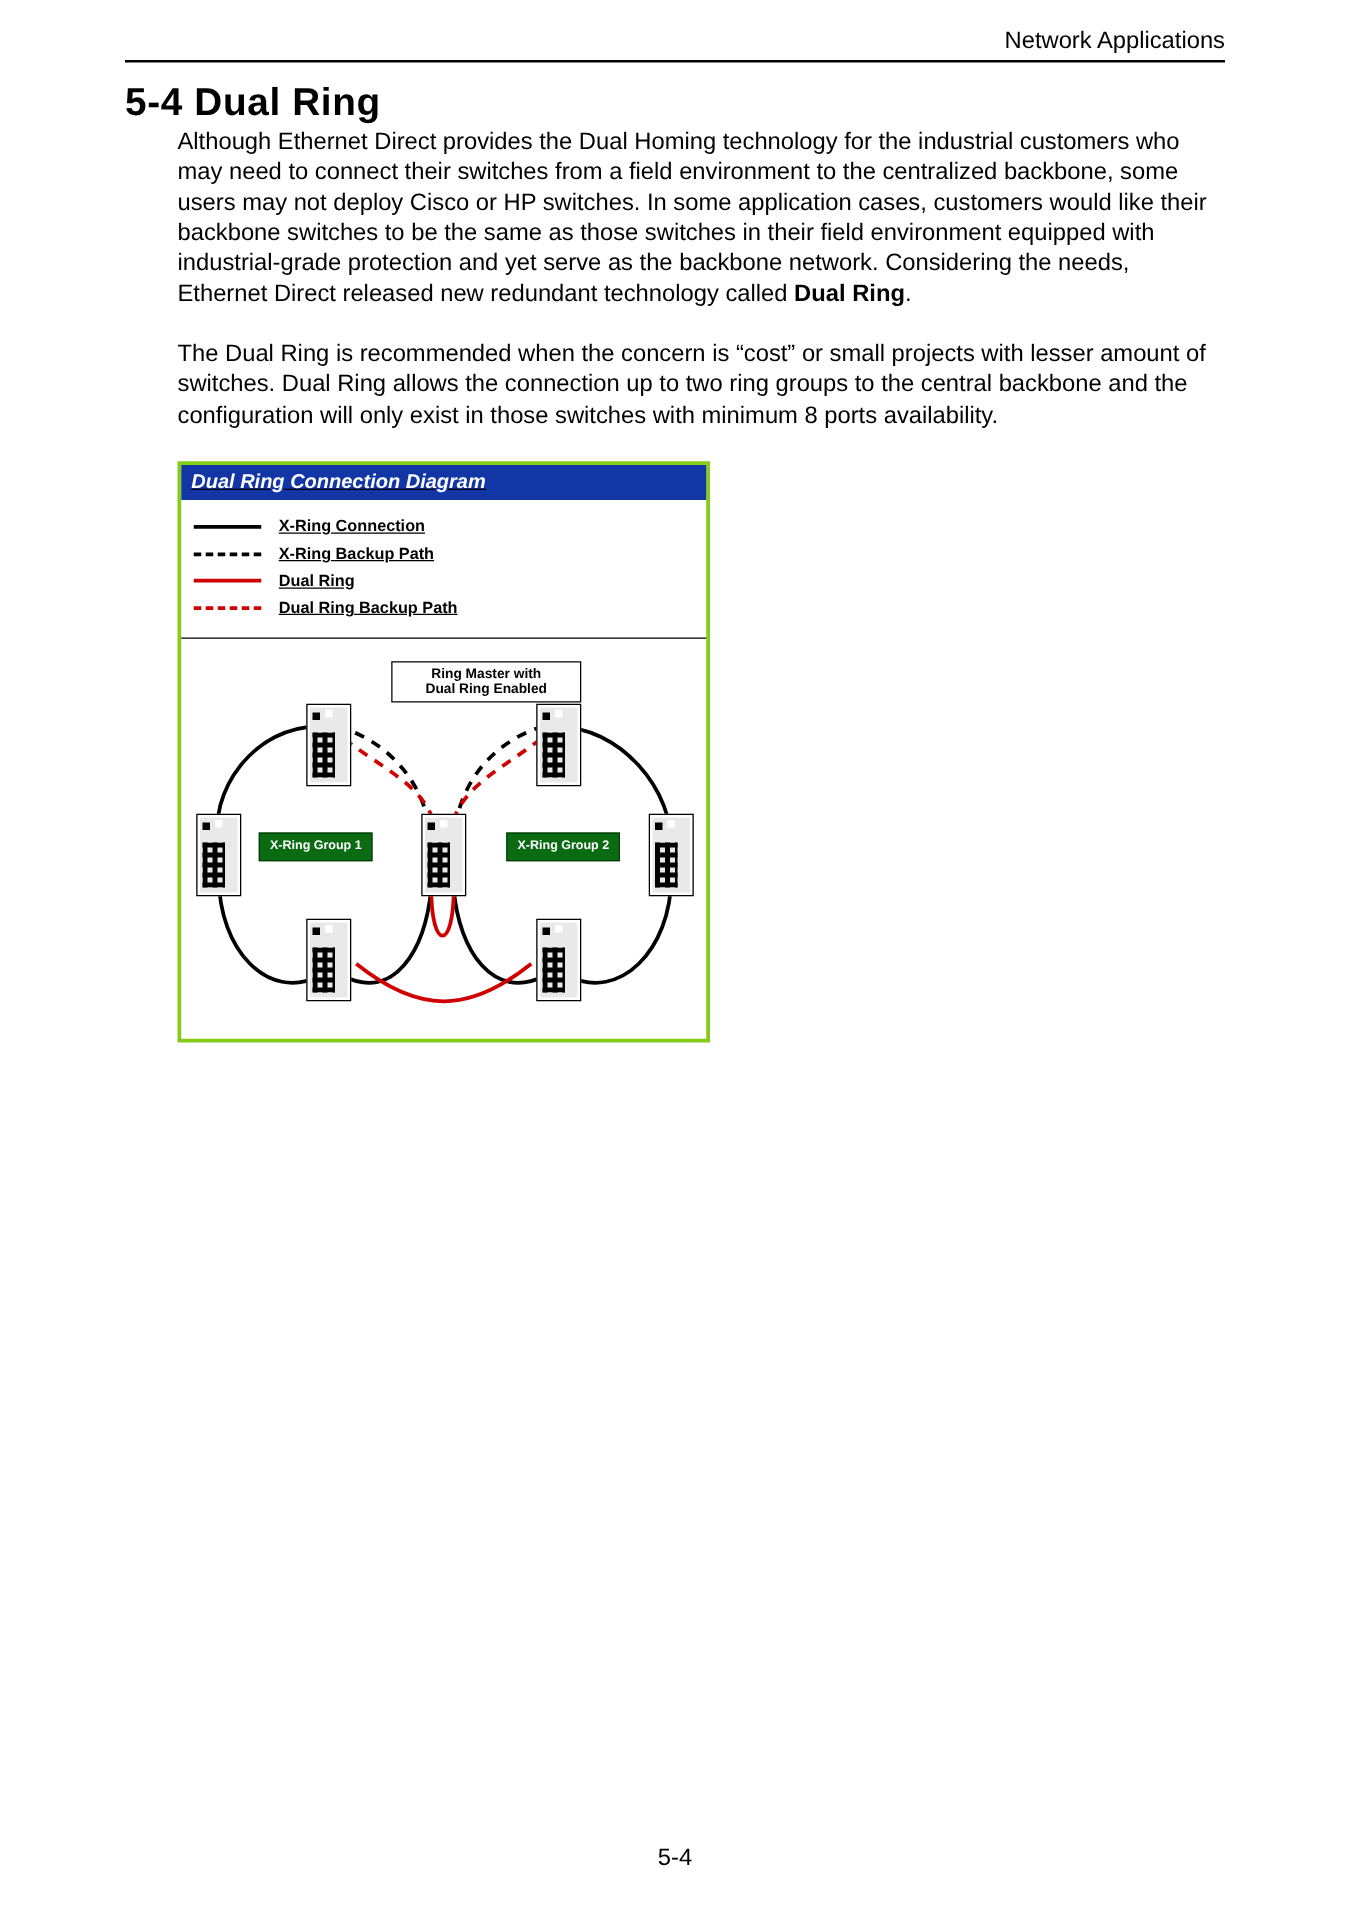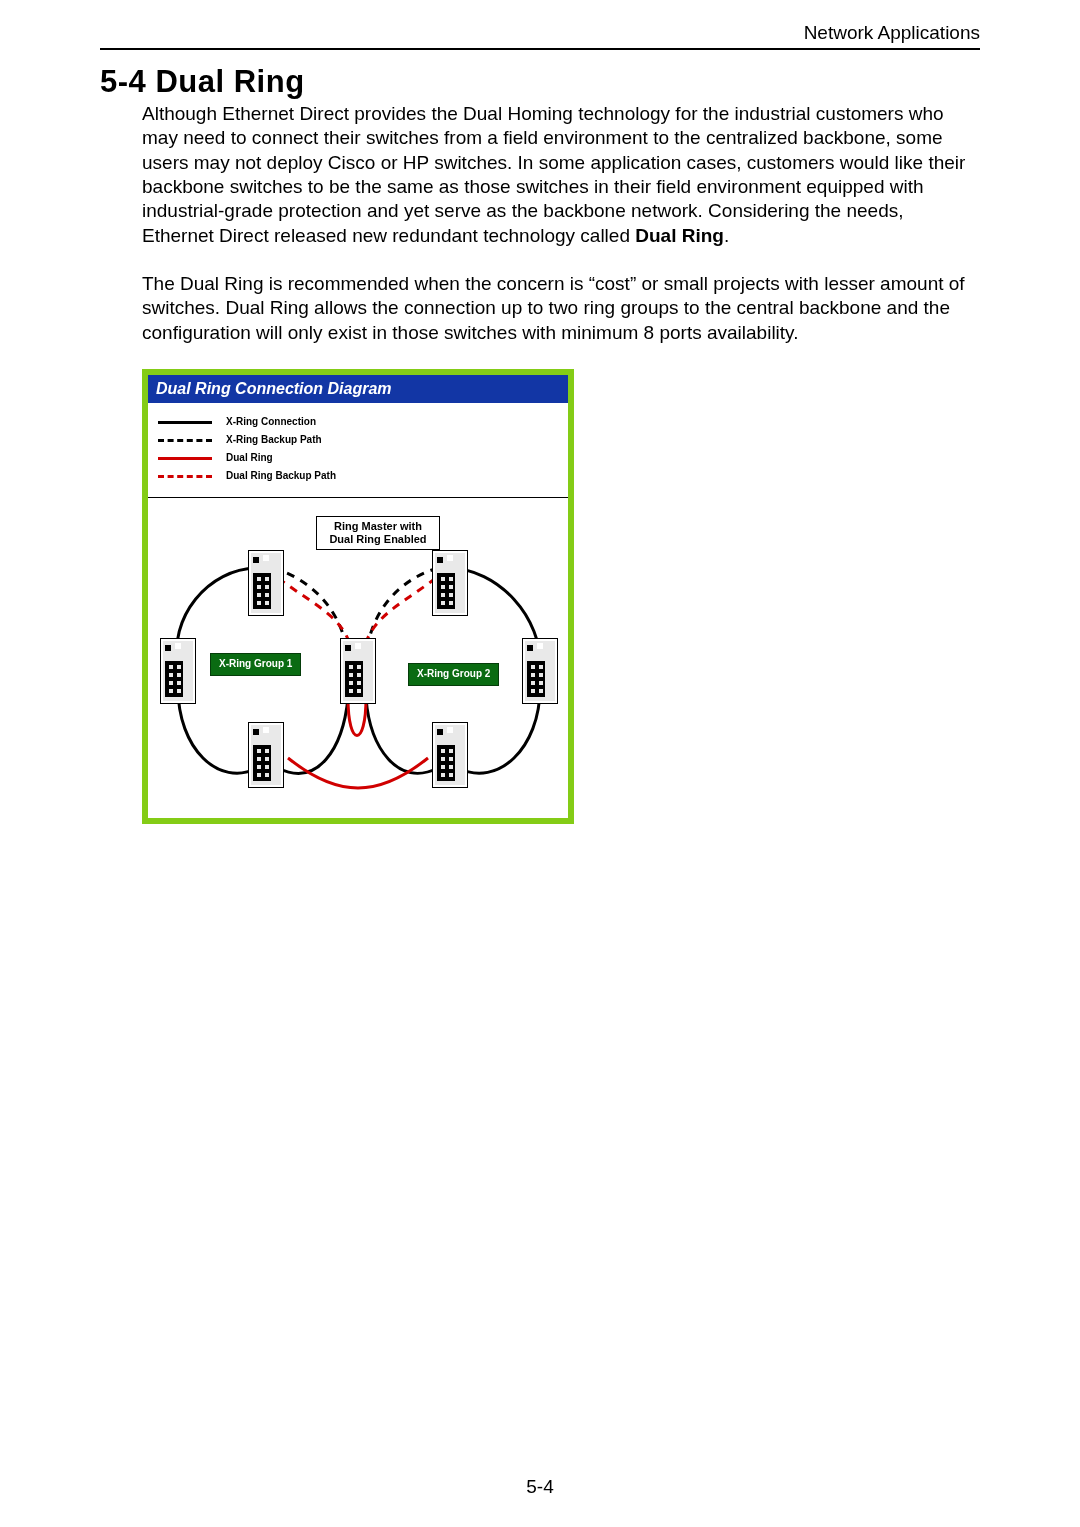--- a/index.html
+++ b/index.html
@@ -32,35 +32,36 @@
   }
   .body{
     margin-left:42px;
     font-size:19px;
     line-height:1.28;
   }
   .para{margin-bottom:24px;}
   .strong{font-weight:bold;}
   .fig-wrap{
     width:420px;
-    border:6px solid #84cc16;
+    border:3px solid #84cc16;
     background:#fff;
     margin-top:4px;
+    text-decoration:underline;
   }
   .fig-title{
     background:#1236a5;
     color:#fff;
     font-weight:bold;
     font-size:16px;
     padding:4px 8px;
     font-style:italic;
   }
   .legend{
     padding:8px 10px 10px 10px;
-    font-size:10px;
+    font-size:13px;
   }
   .legend-row{
     display:flex;
     align-items:center;
     margin:5px 0;
   }
   .legend-line{
     width:54px; height:0; margin-right:14px;
     border-top-width:3px;
     border-top-style:solid;
@@ -95,21 +96,21 @@
     position:absolute;left:4px;top:22px;width:18px;height:36px;
     background:
       repeating-linear-gradient(#000 0 4px,transparent 4px 8px),
       repeating-linear-gradient(90deg,#000 0 4px,transparent 4px 8px);
     background-size:8px 8px;
   }
   .box-label{
     position:absolute;
     background:#fff;border:1px solid #000;
     font-size:11px;font-weight:bold;text-align:center;
-    padding:3px 6px;line-height:1.15;
+    padding:3px 20px;line-height:1.15;
   }
   .grp-label{
     position:absolute;
     color:#fff;background:#0a6b12;
     border:1px solid #053d0a;
     font-size:10px;font-weight:bold;
     padding:4px 8px;
     white-space:nowrap;
   }
   .caption{
@@ -188,21 +189,21 @@
           <path d="M130 80 C170 110 200 120 205 160" fill="none" stroke="#d00000" stroke-width="3" stroke-dasharray="8 7"></path>
           <path d="M288 80 C248 110 220 120 214 160" fill="none" stroke="#d00000" stroke-width="3" stroke-dasharray="8 7"></path>
         </svg>
 
         <div class="box-label" style="left:168px;top:18px;width:110px">
           <span>Ring Master with</span><br>
           <span>Dual Ring Enabled</span>
         </div>
 
         <div class="grp-label" style="left:62px;top:155px">X-Ring Group 1</div>
-        <div class="grp-label" style="left:260px;top:165px">X-Ring Group 2</div>
+        <div class="grp-label" style="left:260px;top:155px">X-Ring Group 2</div>
 
         <div class="switch" style="left:100px;top:52px"></div>
         <div class="switch" style="left:12px; top:140px"></div>
         <div class="switch" style="left:100px;top:224px"></div>
 
         <div class="switch" style="left:192px;top:140px"></div>
 
         <div class="switch" style="left:284px;top:52px"></div>
         <div class="switch" style="left:374px;top:140px"></div>
         <div class="switch" style="left:284px;top:224px"></div>

